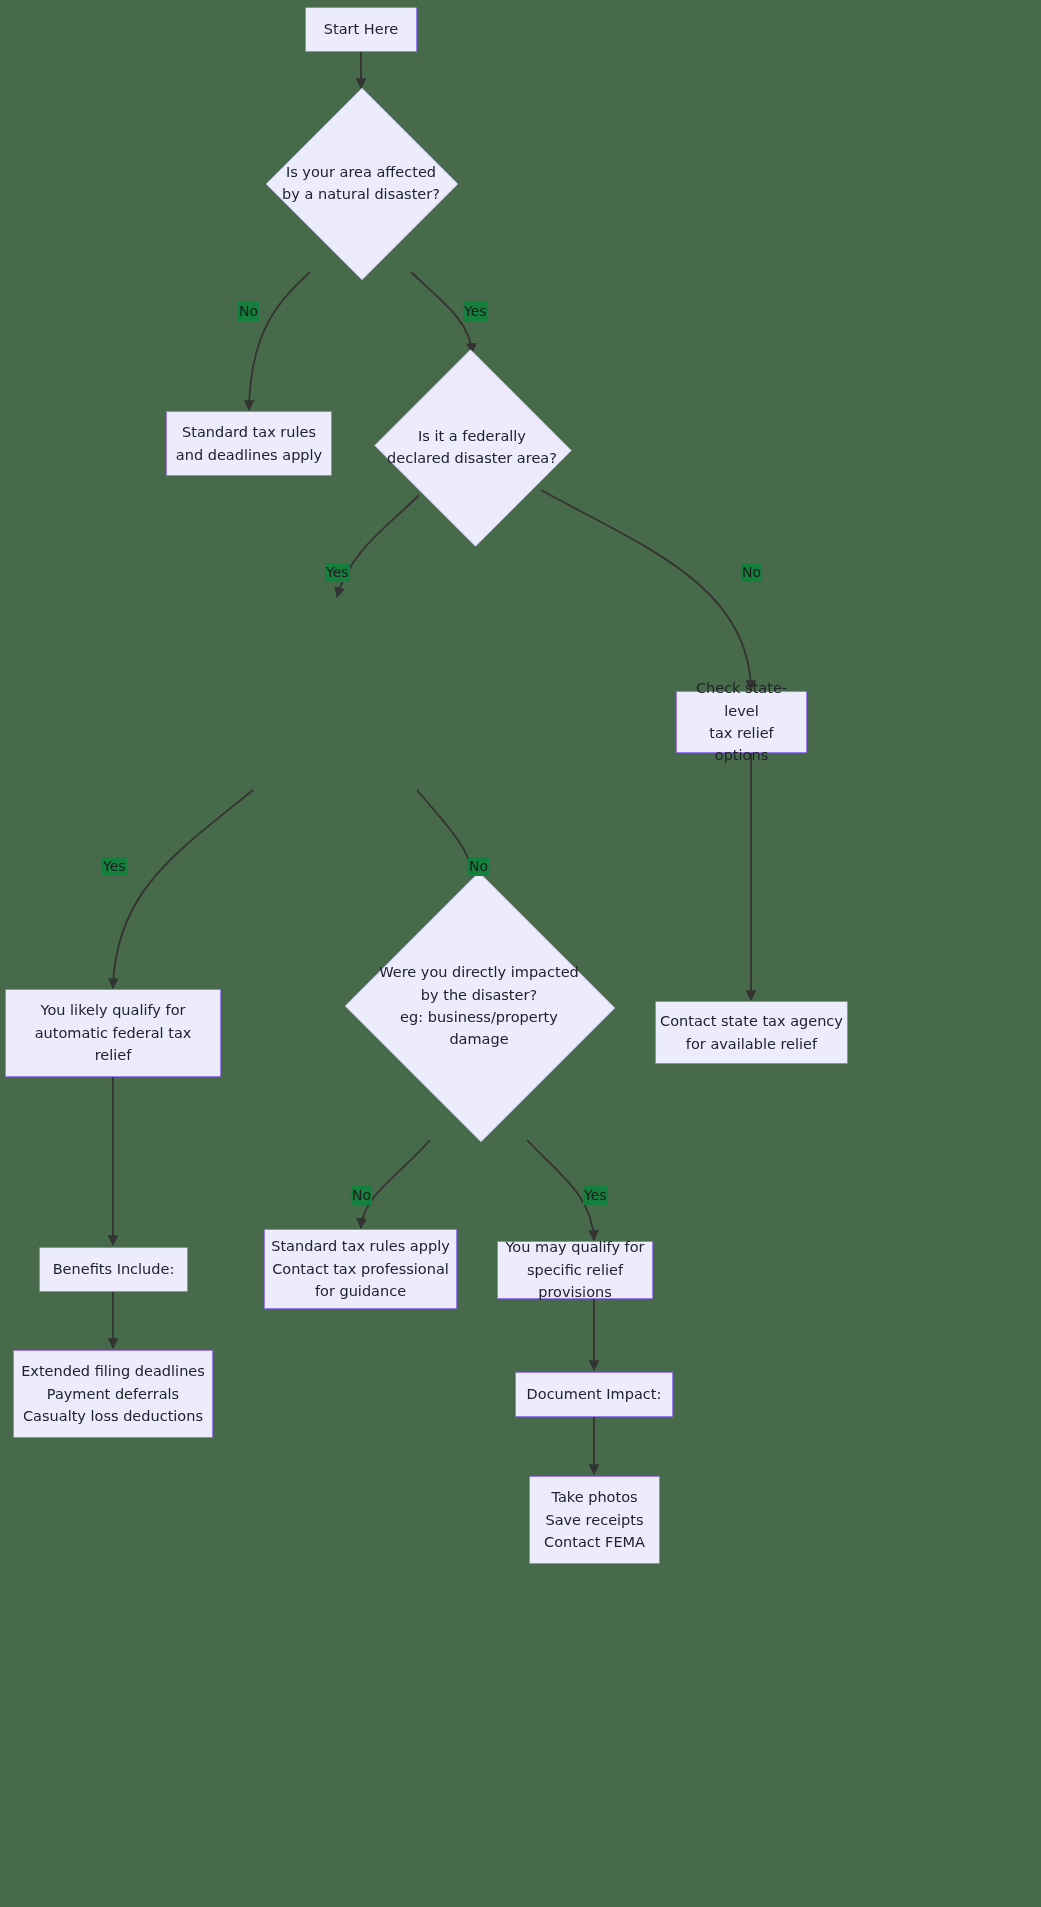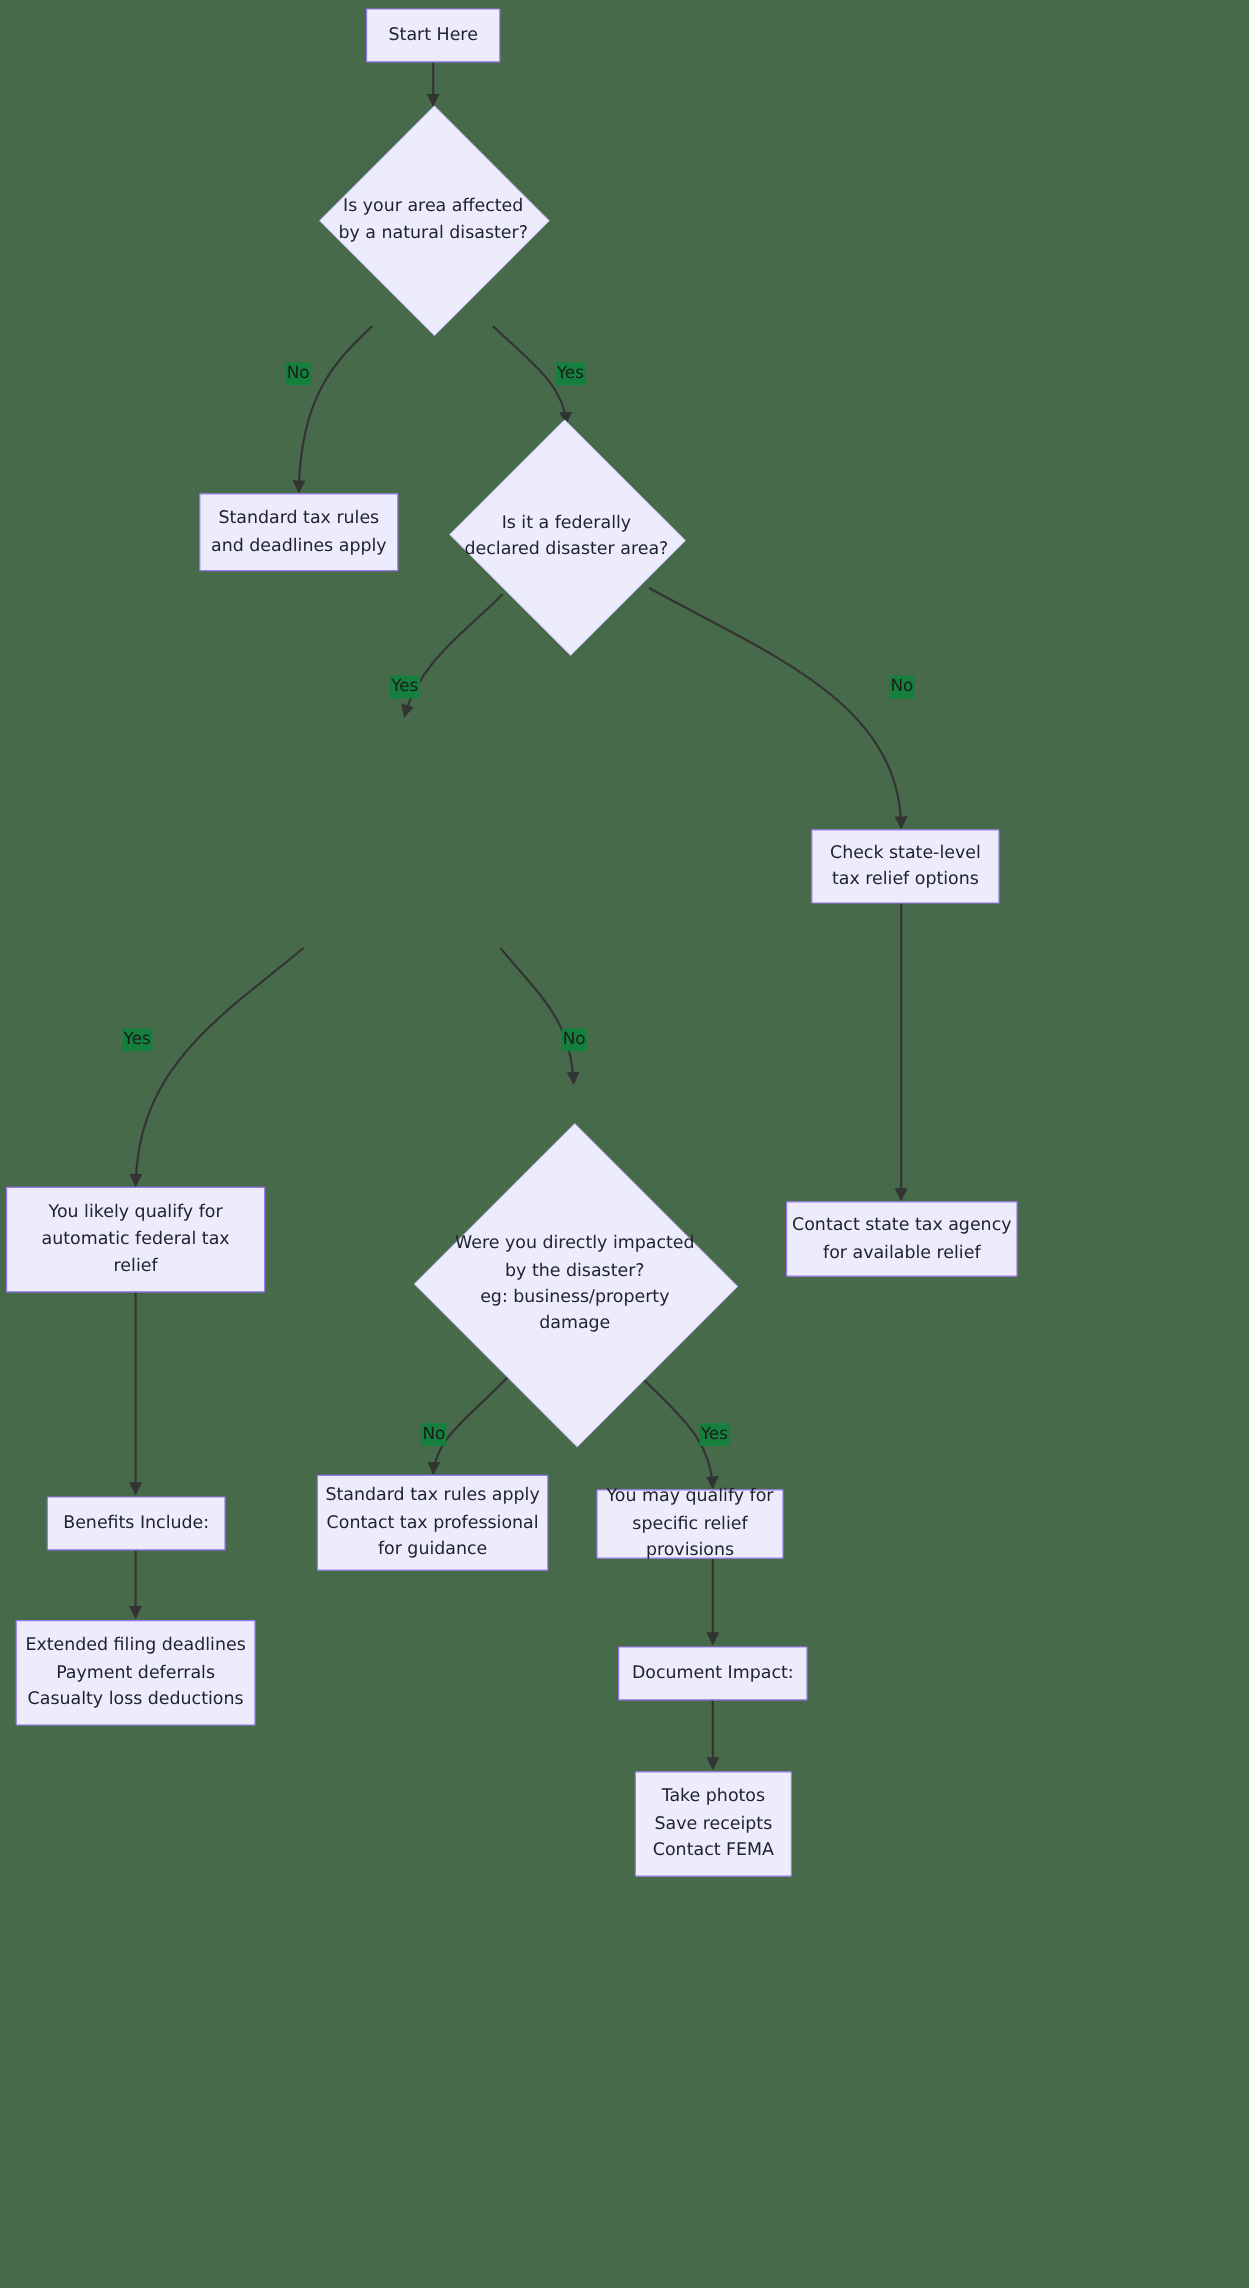--- a/index.html
+++ b/index.html
@@ -132,37 +132,37 @@
 and deadlines apply</span>
   </div>
 
   <div class="node diamond" style="left:372px; top:352px; width:200px; height:190px;text-align:center;">
     <span class="dshape"></span>
     <span class="label">Is it a federally
 declared disaster area?</span>
   </div>
 
 
-  <div class="node rect" style="left:676px; top:691px; width:157px; height:62px;">
+  <div class="node rect" style="left:676px; top:691px; width:131px; height:62px;">
     <span class="label">Check state-level
 tax relief options</span>
   </div>
 
   <div class="node rect" style="left:655px; top:1001px; width:193px; height:63px;">
     <span class="label">Contact state tax agency
 for available relief</span>
   </div>
 
   <div class="node rect" style="left:5px; top:989px; width:216px; height:88px;">
     <span class="label">You likely qualify for
 automatic federal tax
 relief</span>
   </div>
 
-  <div class="node diamond" style="left:344px; top:937px; width:270px; height:266px;align-items:center;">
+  <div class="node diamond" style="left:344px; top:873px; width:270px; height:266px;align-items:center;">
     <span class="dshape"></span>
     <span class="label">Were you directly impacted
 by the disaster?
 eg: business/property
 damage</span>
   </div>
 
   <div class="node rect" style="left:39px; top:1247px; width:149px; height:45px;">
     <span class="label">Benefits Include:</span>
   </div>

